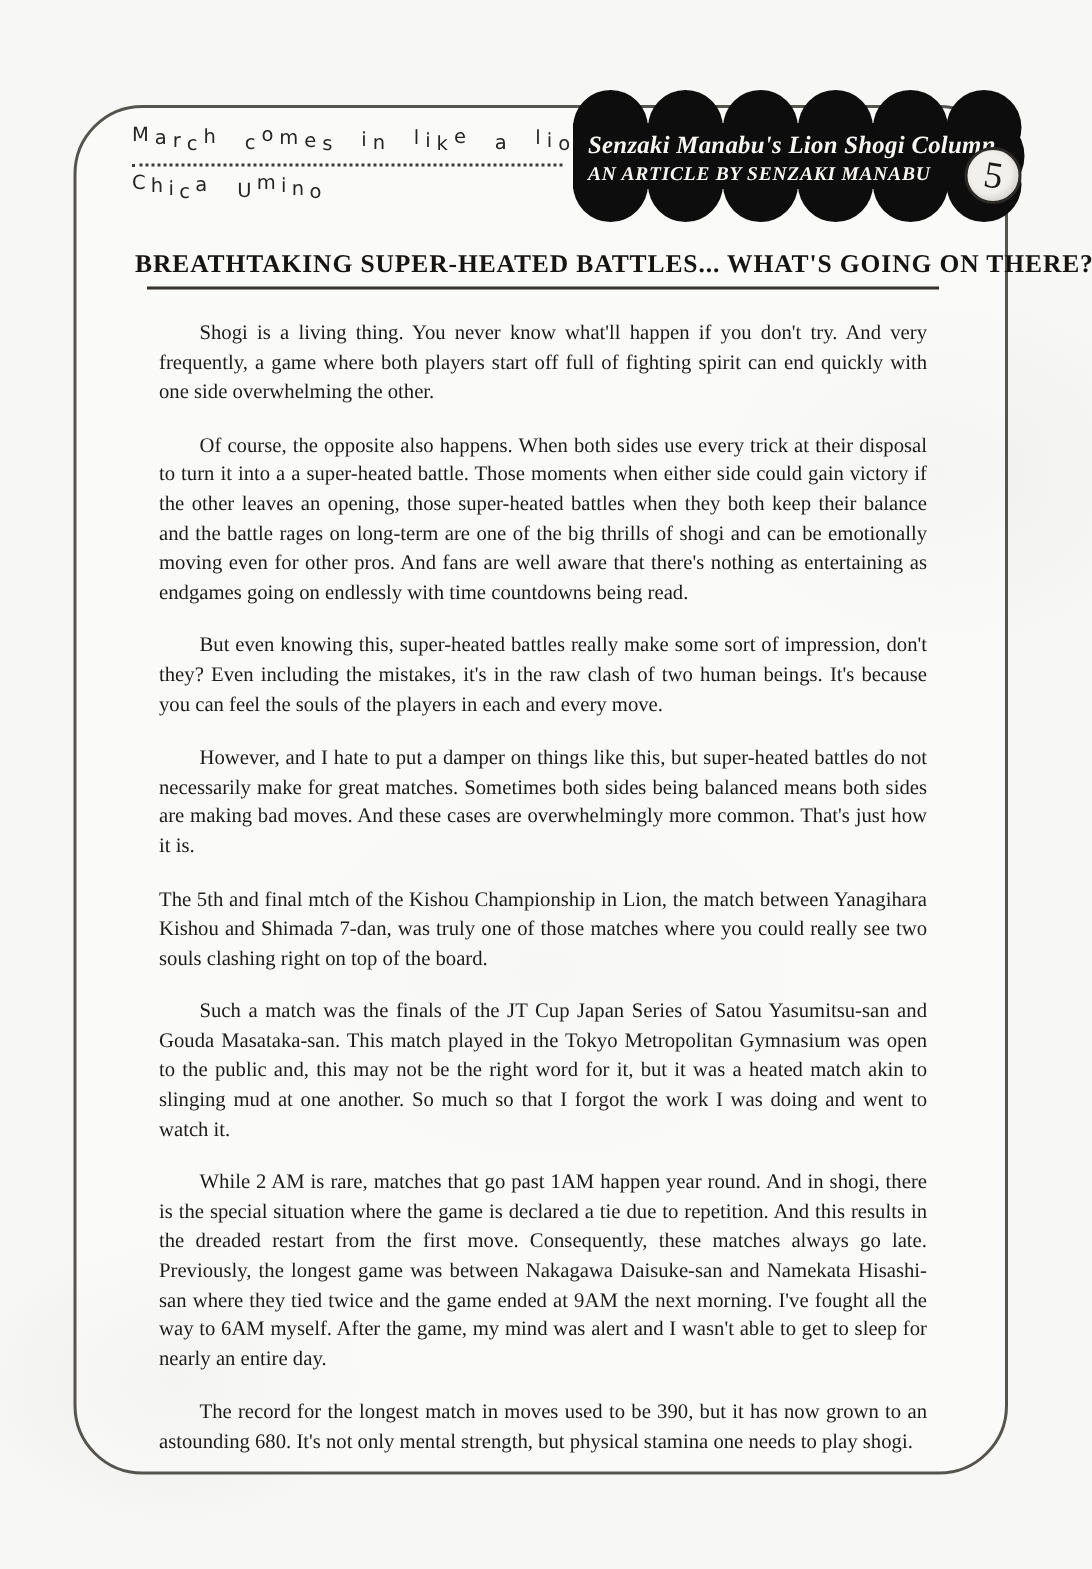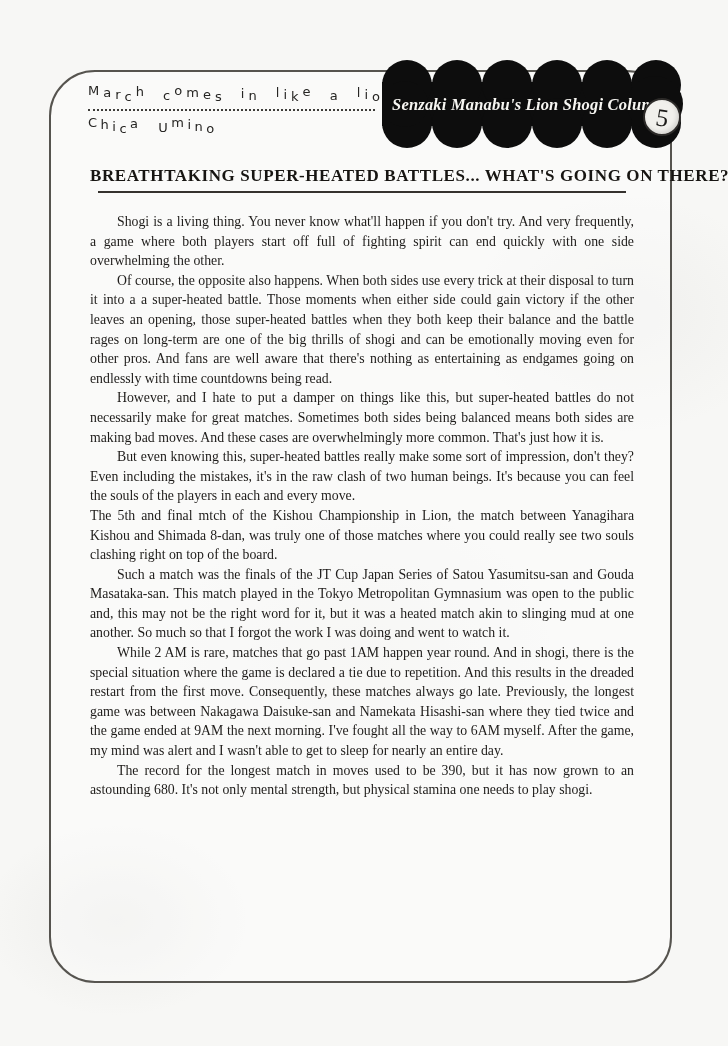--- a/index.html
+++ b/index.html
@@ -60,43 +60,43 @@
 
   
   .article{padding:26px 36px 0 39px;}
   .headline{
     margin:0;text-align:center;font-size:17px;font-weight:700;letter-spacing:.6px;
     color:#17151­2;color:#171512;white-space:nowrap;
   }
   .headline-rule{border:0;border-top:2.5px solid #35322e;margin:5px 8px 0 8px;}
   .article-body{margin-top:19px;}
   .article-body p{
-    margin:0;font-size:13.8px;line-height:19.6px;text-align:justify;color:#1e1c1a;
+    margin:16px;font-size:13.8px;line-height:19.6px;text-align:justify;color:#1e1c1a;
   }
   .article-body p.indent{text-indent:27px;}
 </style>
 </head>
 <body>
 
 <div class="frame">
   <div class="frame-header">
     <span class="series-title"><span style="display: inline-block; white-space: pre; transform: translateY(-3px);">M</span><span style="display: inline-block; white-space: pre; transform: translateY(-1px);">a</span><span style="display: inline-block; white-space: pre; transform: translateY(1px);">r</span><span style="display: inline-block; white-space: pre; transform: translateY(3px);">c</span><span style="display: inline-block; white-space: pre; transform: translateY(-2px);">h</span><span style="display: inline-block; white-space: pre; transform: translateY(0px);"> </span><span style="display: inline-block; white-space: pre; transform: translateY(2px);">c</span><span style="display: inline-block; white-space: pre; transform: translateY(-3px);">o</span><span style="display: inline-block; white-space: pre; transform: translateY(-1px);">m</span><span style="display: inline-block; white-space: pre; transform: translateY(1px);">e</span><span style="display: inline-block; white-space: pre; transform: translateY(3px);">s</span><span style="display: inline-block; white-space: pre; transform: translateY(-2px);"> </span><span style="display: inline-block; white-space: pre; transform: translateY(0px);">i</span><span style="display: inline-block; white-space: pre; transform: translateY(2px);">n</span><span style="display: inline-block; white-space: pre; transform: translateY(-3px);"> </span><span style="display: inline-block; white-space: pre; transform: translateY(-1px);">l</span><span style="display: inline-block; white-space: pre; transform: translateY(1px);">i</span><span style="display: inline-block; white-space: pre; transform: translateY(3px);">k</span><span style="display: inline-block; white-space: pre; transform: translateY(-2px);">e</span><span style="display: inline-block; white-space: pre; transform: translateY(0px);"> </span><span style="display: inline-block; white-space: pre; transform: translateY(2px);">a</span><span style="display: inline-block; white-space: pre; transform: translateY(-3px);"> </span><span style="display: inline-block; white-space: pre; transform: translateY(-1px);">l</span><span style="display: inline-block; white-space: pre; transform: translateY(1px);">i</span><span style="display: inline-block; white-space: pre; transform: translateY(3px);">o</span><span style="display: inline-block; white-space: pre; transform: translateY(-2px);">n</span></span>
     <div class="series-divider"></div>
     <span class="author-name"><span style="display: inline-block; white-space: pre; transform: translateY(-3px);">C</span><span style="display: inline-block; white-space: pre; transform: translateY(-1px);">h</span><span style="display: inline-block; white-space: pre; transform: translateY(1px);">i</span><span style="display: inline-block; white-space: pre; transform: translateY(3px);">c</span><span style="display: inline-block; white-space: pre; transform: translateY(-2px);">a</span><span style="display: inline-block; white-space: pre; transform: translateY(0px);"> </span><span style="display: inline-block; white-space: pre; transform: translateY(2px);">U</span><span style="display: inline-block; white-space: pre; transform: translateY(-3px);">m</span><span style="display: inline-block; white-space: pre; transform: translateY(-1px);">i</span><span style="display: inline-block; white-space: pre; transform: translateY(1px);">n</span><span style="display: inline-block; white-space: pre; transform: translateY(3px);">o</span></span>
   </div>
 
   <div class="article">
     <h1 class="headline">BREATHTAKING SUPER-HEATED BATTLES... WHAT'S GOING ON THERE?!</h1>
     <hr class="headline-rule">
     <div class="article-body">
       <p class="indent">Shogi is a living thing. You never know what'll happen if you don't try. And very frequently, a game where both players start off full of fighting spirit can end quickly with one side overwhelming the other.</p>
       <p class="indent">Of course, the opposite also happens. When both sides use every trick at their disposal to turn it into a a super-heated battle. Those moments when either side could gain victory if the other leaves an opening, those super-heated battles when they both keep their balance and the battle rages on long-term are one of the big thrills of shogi and can be emotionally moving even for other pros. And fans are well aware that there's nothing as entertaining as endgames going on endlessly with time countdowns being read.</p>
+      <p class="indent">But even knowing this, super-heated battles really make some sort of impression, don't they? Even including the mistakes, it's in the raw clash of two human beings. It's because you can feel the souls of the players in each and every move.</p>
       <p class="indent">However, and I hate to put a damper on things like this, but super-heated battles do not necessarily make for great matches. Sometimes both sides being balanced means both sides are making bad moves. And these cases are overwhelmingly more common. That's just how it is.</p>
-      <p class="indent">But even knowing this, super-heated battles really make some sort of impression, don't they? Even including the mistakes, it's in the raw clash of two human beings. It's because you can feel the souls of the players in each and every move.</p>
-      <p>The 5th and final mtch of the Kishou Championship in Lion, the match between Yanagihara Kishou and Shimada 8-dan, was truly one of those matches where you could really see two souls clashing right on top of the board.</p>
+      <p>The 5th and final mtch of the Kishou Championship in Lion, the match between Yanagihara Kishou and Shimada 7-dan, was truly one of those matches where you could really see two souls clashing right on top of the board.</p>
       <p class="indent">Such a match was the finals of the JT Cup Japan Series of Satou Yasumitsu-san and Gouda Masataka-san. This match played in the Tokyo Metropolitan Gymnasium was open to the public and, this may not be the right word for it, but it was a heated match akin to slinging mud at one another. So much so that I forgot the work I was doing and went to watch it.</p>
       <p class="indent">While 2 AM is rare, matches that go past 1AM happen year round. And in shogi, there is the special situation where the game is declared a tie due to repetition. And this results in the dreaded restart from the first move. Consequently, these matches always go late. Previously, the longest game was between Nakagawa Daisuke-san and Namekata Hisashi-san where they tied twice and the game ended at 9AM the next morning. I've fought all the way to 6AM myself. After the game, my mind was alert and I wasn't able to get to sleep for nearly an entire day.</p>
       <p class="indent">The record for the longest match in moves used to be 390, but it has now grown to an astounding 680. It's not only mental strength, but physical stamina one needs to play shogi.</p>
     </div>
   </div>
 </div>
 
 <div class="badge">
   <svg viewBox="0 0 312 88" width="312" height="88" aria-hidden="true">
     <g fill="#0d0d0d">
@@ -112,18 +112,19 @@
       <circle cx="134" cy="63" r="25"></circle>
         <circle cx="184" cy="63" r="25"></circle>
       <circle cx="234" cy="63" r="25"></circle>
         <circle cx="283" cy="63" r="25"></circle>
       <circle cx="282" cy="44" r="28"></circle>
         <circle cx="32" cy="44" r="23"></circle>
     </g>
   </svg>
   <div class="badge-text">
     <span class="badge-title">Senzaki Manabu's Lion Shogi Column</span>
+    <span class="badge-subtitle">AN ARTICLE BY SENZAKI MANABU</span>
   </div>
 </div>
 
 <div class="issue-circle">
   <span class="issue-number">5</span>
 </div>
 
 </body></html>

